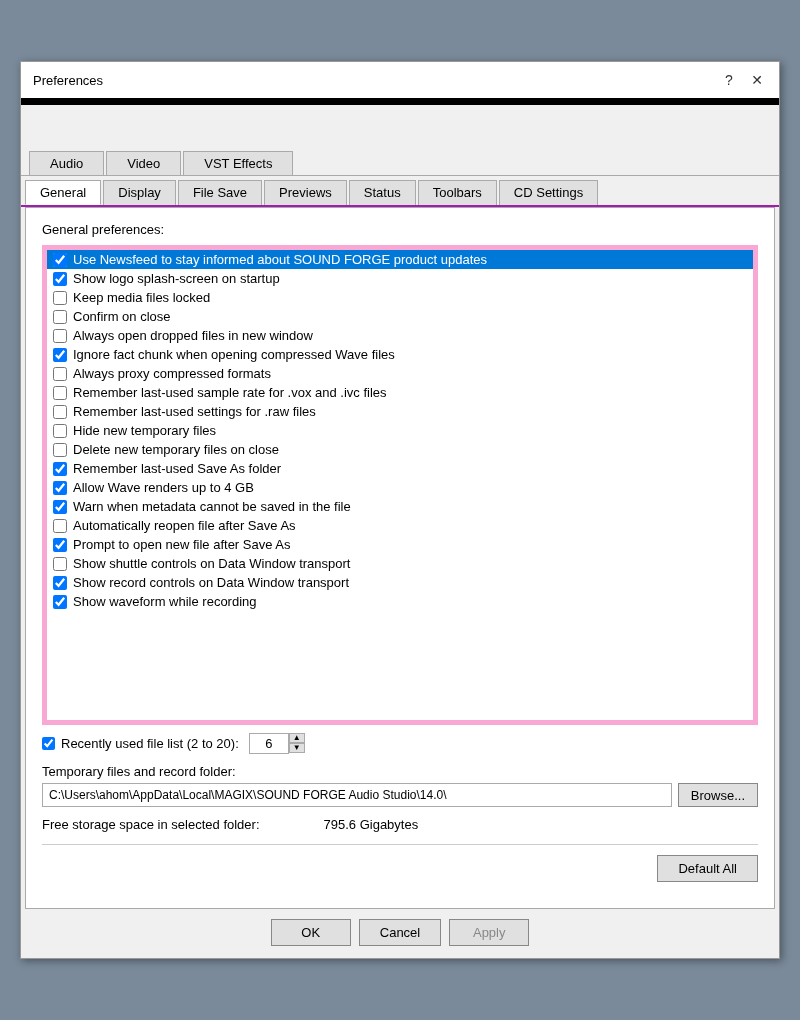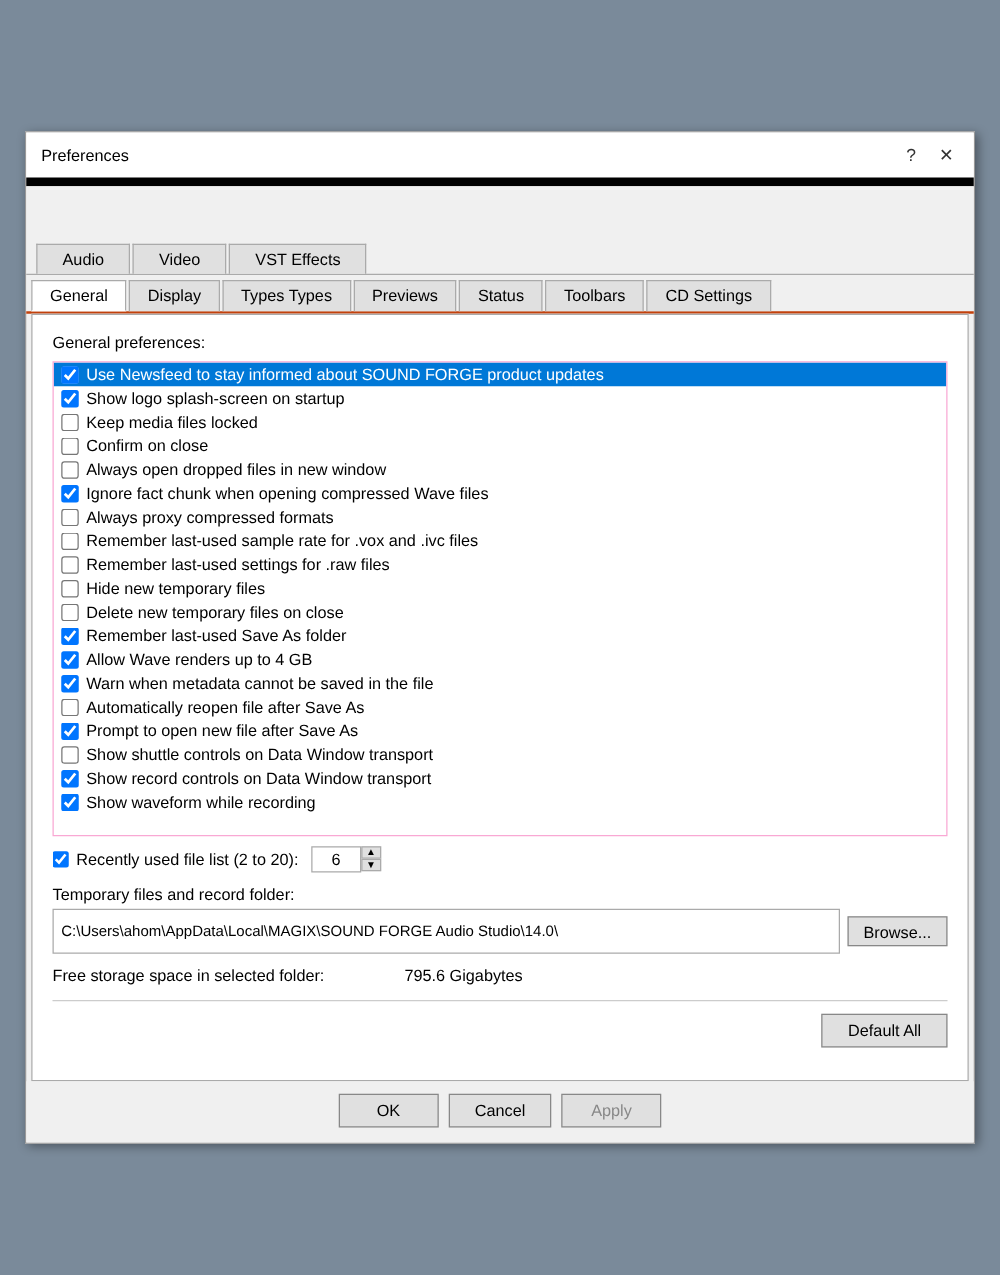--- a/index.html
+++ b/index.html
@@ -62,21 +62,21 @@
       background: #e0e0e0;
       cursor: pointer;
       font-size: 13px;
       margin-right: 2px;
       color: #000;
       margin-top: 40px;
     }
     .tab-row-bottom {
       display: flex;
       background: #f0f0f0;
-      border-bottom: 2px solid #c2410c;
+      border-bottom: 2px solid #a21caf;
       padding: 0 4px;
       padding-top: 4px;
     }
     .tab-bottom {
       padding: 4px 14px;
       border: 1px solid #aaa;
       border-bottom: none;
       background: #e0e0e0;
       cursor: pointer;
       font-size: 13px;
@@ -172,21 +172,21 @@
       display: flex;
       align-items: center;
       gap: 6px;
     }
     .folder-path {
       flex: 1;
       border: 1px solid #aaa;
       padding: 3px 6px;
       font-size: 12px;
       background: #fff;
-      height: 36px;
+      height: 24px;
     }
     .browse-btn {
       padding: 3px 12px;
       border: 1px solid #888;
       background: #e0e0e0;
       cursor: pointer;
       font-size: 13px;
       height: 24px;
     }
     .storage-row {
@@ -216,22 +216,22 @@
     }
     .outer-footer {
       padding: 10px 16px 12px;
       display: flex;
       justify-content: center;
       gap: 8px;
       background: #f0f0f0;
     }
     .checkbox-list-wrapper {
       position: relative;
-      border: 1px solid #f9a8d4;
-      height: 380px;
+      border: 5px solid #f9a8d4;
+      height: 480px;
       overflow: hidden;
     }
     .checkbox-list-inner {
       height: 100%;
       overflow-y: scroll;
       margin-right: 0;
       scrollbar-width: thin;
     }
   </style>
 </head>
@@ -249,21 +249,21 @@
 
   <div class="tab-row-top">
     <div class="tab-top">Audio</div>
     <div class="tab-top">Video</div>
     <div class="tab-top">VST Effects</div>
   </div>
 
   <div class="tab-row-bottom">
     <div class="tab-bottom active">General</div>
     <div class="tab-bottom">Display</div>
-    <div class="tab-bottom">Types Types</div>
+    <div class="tab-bottom">File Save</div>
     <div class="tab-bottom">Previews</div>
     <div class="tab-bottom">Status</div>
     <div class="tab-bottom">Toolbars</div>
     <div class="tab-bottom">CD Settings</div>
   </div>
 
   <div class="content">
     <div class="section-label">General preferences:</div>
 
     <div class="checkbox-list-wrapper">

